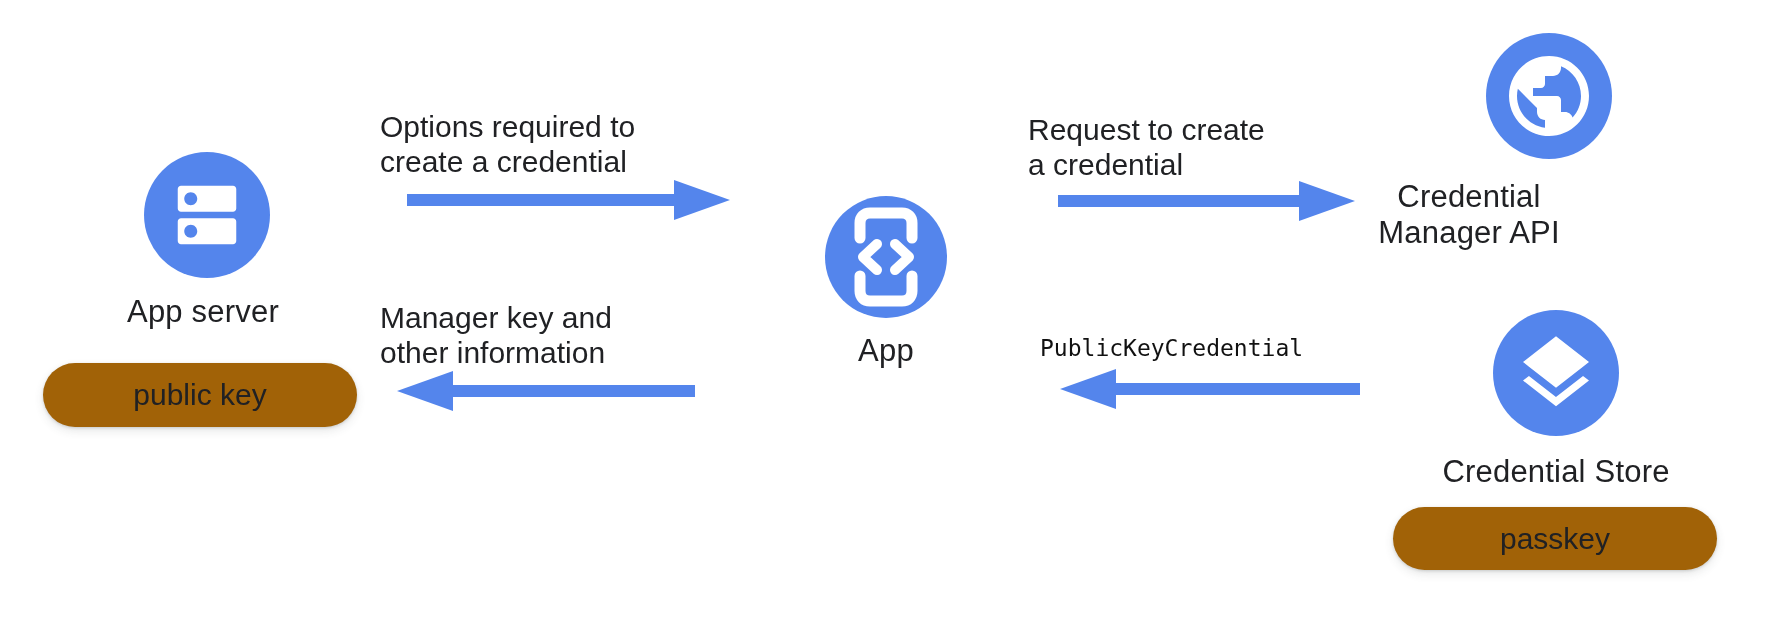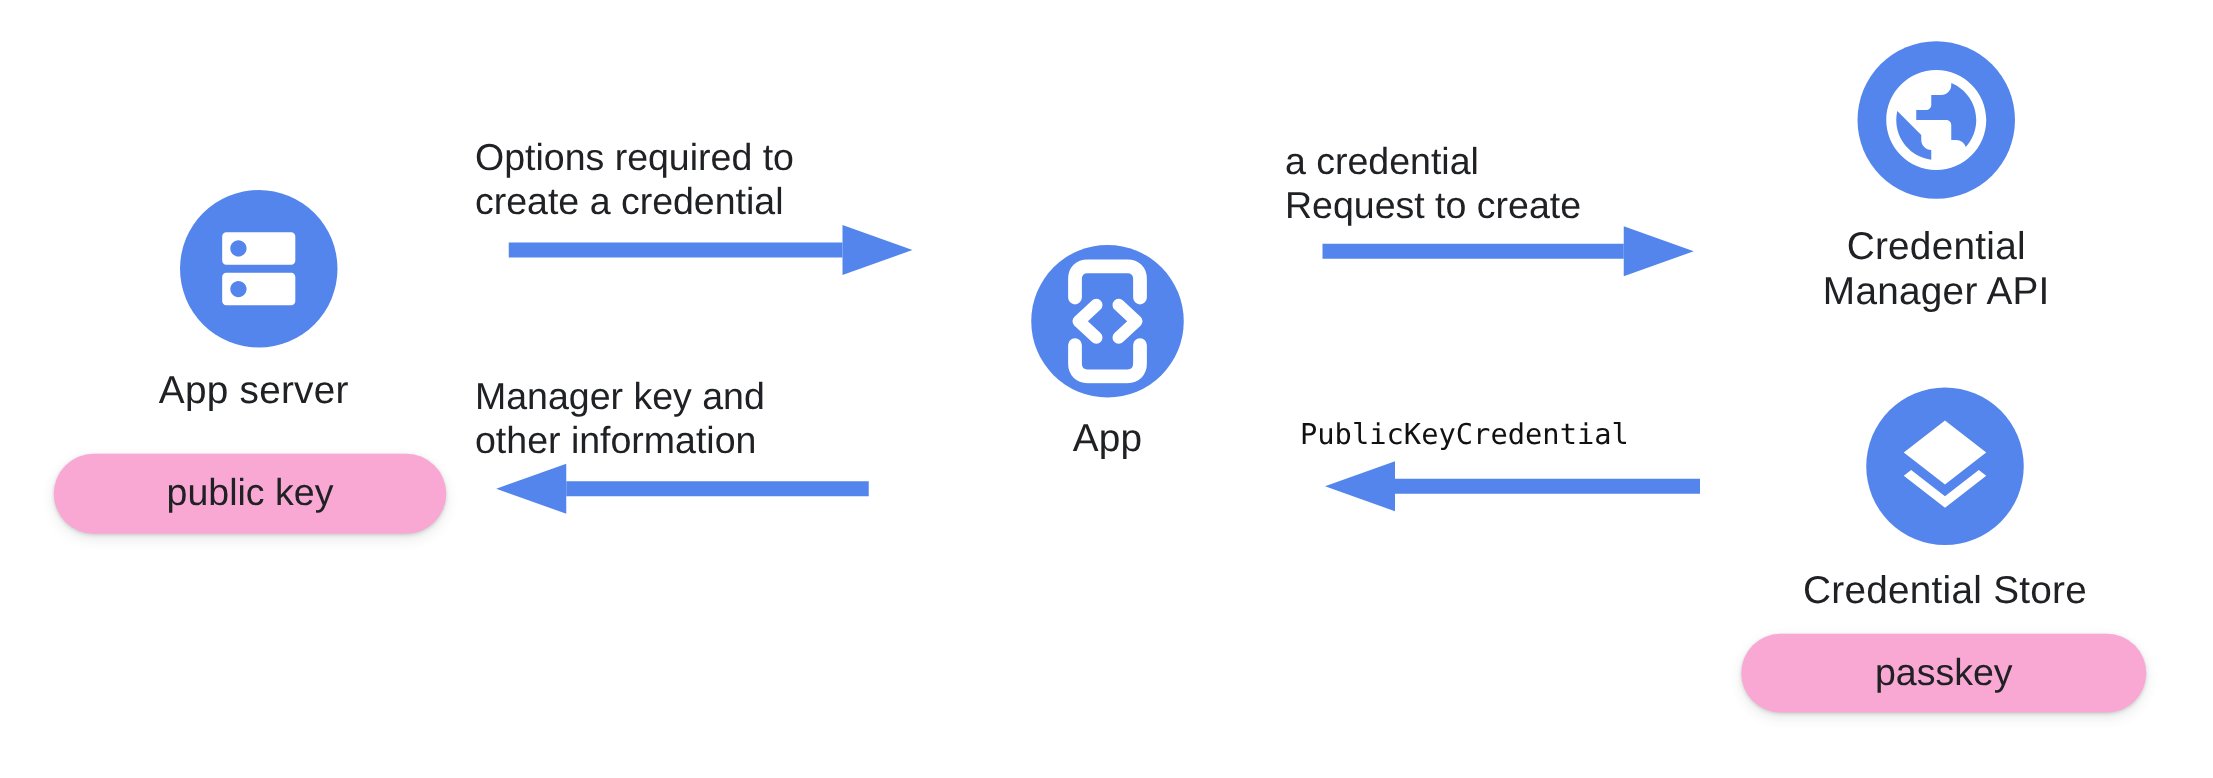--- a/index.html
+++ b/index.html
@@ -32,26 +32,26 @@
   .node-label{
     position:absolute;
     font-size:31px;
     font-weight:500;
     text-align:center;
     line-height:36px;
     letter-spacing:.2px;
   }
   #l-server{left:58px;top:294px;width:290px;}
   #l-app{left:811px;top:333px;width:150px;}
-  #l-cm{left:1389px;top:179px;width:320px;}
+  #l-cm{left:1309px;top:179px;width:320px;}
   #l-cs{left:1396px;top:454px;width:320px;}
 
   .pill{
     position:absolute;
-    background:#f9a8d4;
+    background:#a16207;
     border-radius:33px;
     box-shadow:0 1px 3px rgba(60,64,67,.20),0 4px 10px rgba(60,64,67,.12);
     display:flex;
     align-items:center;
     justify-content:center;
     font-size:30px;
     font-weight:500;
     color:var(--text);
   }
   #p-pubkey{left:43px;top:363px;width:314px;height:64px;}
@@ -127,22 +127,22 @@
         <path stroke-width="11" d="M-26,-19 v-15 c0,-6 4,-10 10,-10 h32 c6,0 10,4 10,10 v15"></path>
         <path stroke-width="11" d="M-26,19 v15 c0,6 4,10 10,10 h32 c6,0 10,-4 10,-10 v-15"></path>
         <path stroke-width="10" d="M-9,-13 L-23,0 L-9,13"></path>
         <path stroke-width="10" d="M9,-13 L23,0 L9,13"></path>
       </g>
     </svg>
   </div>
   <div class="node-label" id="l-app">App</div>
 
   <div class="flow-label" id="fl-request">
+    <div>Request to create</div>
     <div>a credential</div>
-    <div>Request to create</div>
   </div>
   <div class="arrow" id="a-request">
     <div class="bar"></div>
     <div class="tri-r"></div>
   </div>
 
   <div class="flow-label" id="fl-pkc">PublicKeyCredential</div>
   <div class="arrow" id="a-pkc">
     <div class="tri-l"></div>
     <div class="bar"></div>

